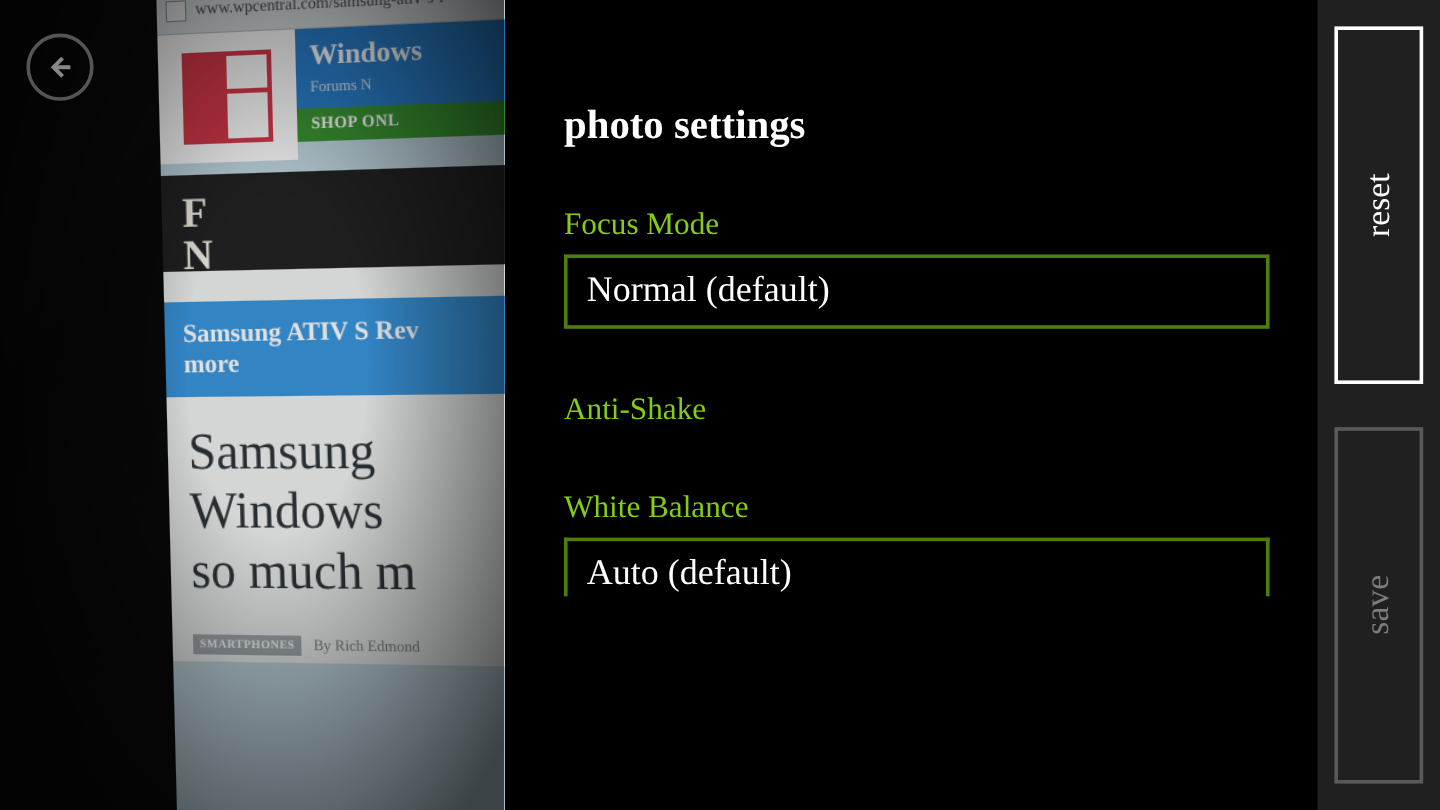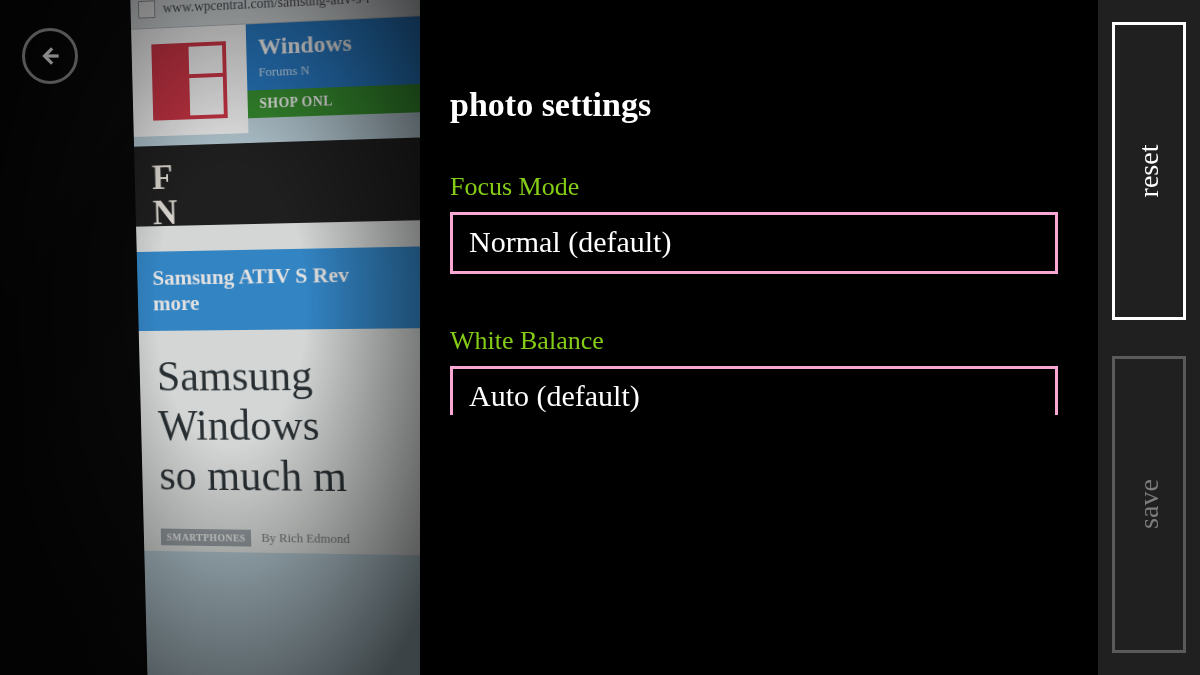--- a/index.html
+++ b/index.html
@@ -53,27 +53,27 @@
   .gap {height:26px;background:#eef1ef;}
   .bluebar{background:#2f8ad1;color:#fff;padding:14px 16px;font:600 22px/1.2 "Segoe UI";}
   .article{background:#eef1ef;padding:22px 18px 6px;}
   .article h1{font:300 44px/1.15 "Segoe UI Light","Segoe UI";color:#1b2227;}
   .byline{margin-top:28px; display:flex;gap:10px;align-items:center;}
   .tag{background:#9aa2a6;color:#fff;font:700 10px "Segoe UI";padding:3px 6px;letter-spacing:.5px;}
   .by{color:#747a7e;font:13px "Segoe UI";}
 
   
   .mid {
-    flex:1; background:#000; color:#fff; padding: 86px 40px 0 30px;
+    flex:1; background:#000; color:#fff; padding: 86px 40px 0 50px;
   }
   .title { font: 600 34px "Segoe UI"; margin-bottom: 48px; }
   .field { margin-bottom: 52px; }
   .label { color:#84cc16; font: 400 26px "Segoe UI"; margin-bottom: 10px; }
   .select {
-    border: 3px solid #f9a8d4; padding: 10px 16px 12px; font: 400 30px "Segoe UI";
+    border: 3px solid #4d7c0f; padding: 10px 16px 12px; font: 400 30px "Segoe UI";
     color:#fff; background:#000; cursor:pointer;
   }
   .field:last-child { margin-bottom: 12px; }
   .field.cut .select { border-bottom: none; padding-bottom: 2px; font-family: Liberation Serif, serif; }
 
   
   .right {
     width: 102px; background:#202020; display:flex; flex-direction:column; gap:36px;
     align-items:center; padding:22px 14px;
   }
@@ -138,20 +138,21 @@
 
   <div class="mid">
     <div class="title">photo settings</div>
 
     <div class="field">
       <div class="label">Focus Mode</div>
       <div class="select">Normal (default)</div>
     </div>
 
     <div class="field">
+      <div class="label">Anti-Shake</div>
     </div>
 
     <div class="field cut">
       <div class="label">White Balance</div>
       <div class="select">Auto (default)</div>
     </div>
   </div>
 
   <div class="right">
     <div class="vbtn">

